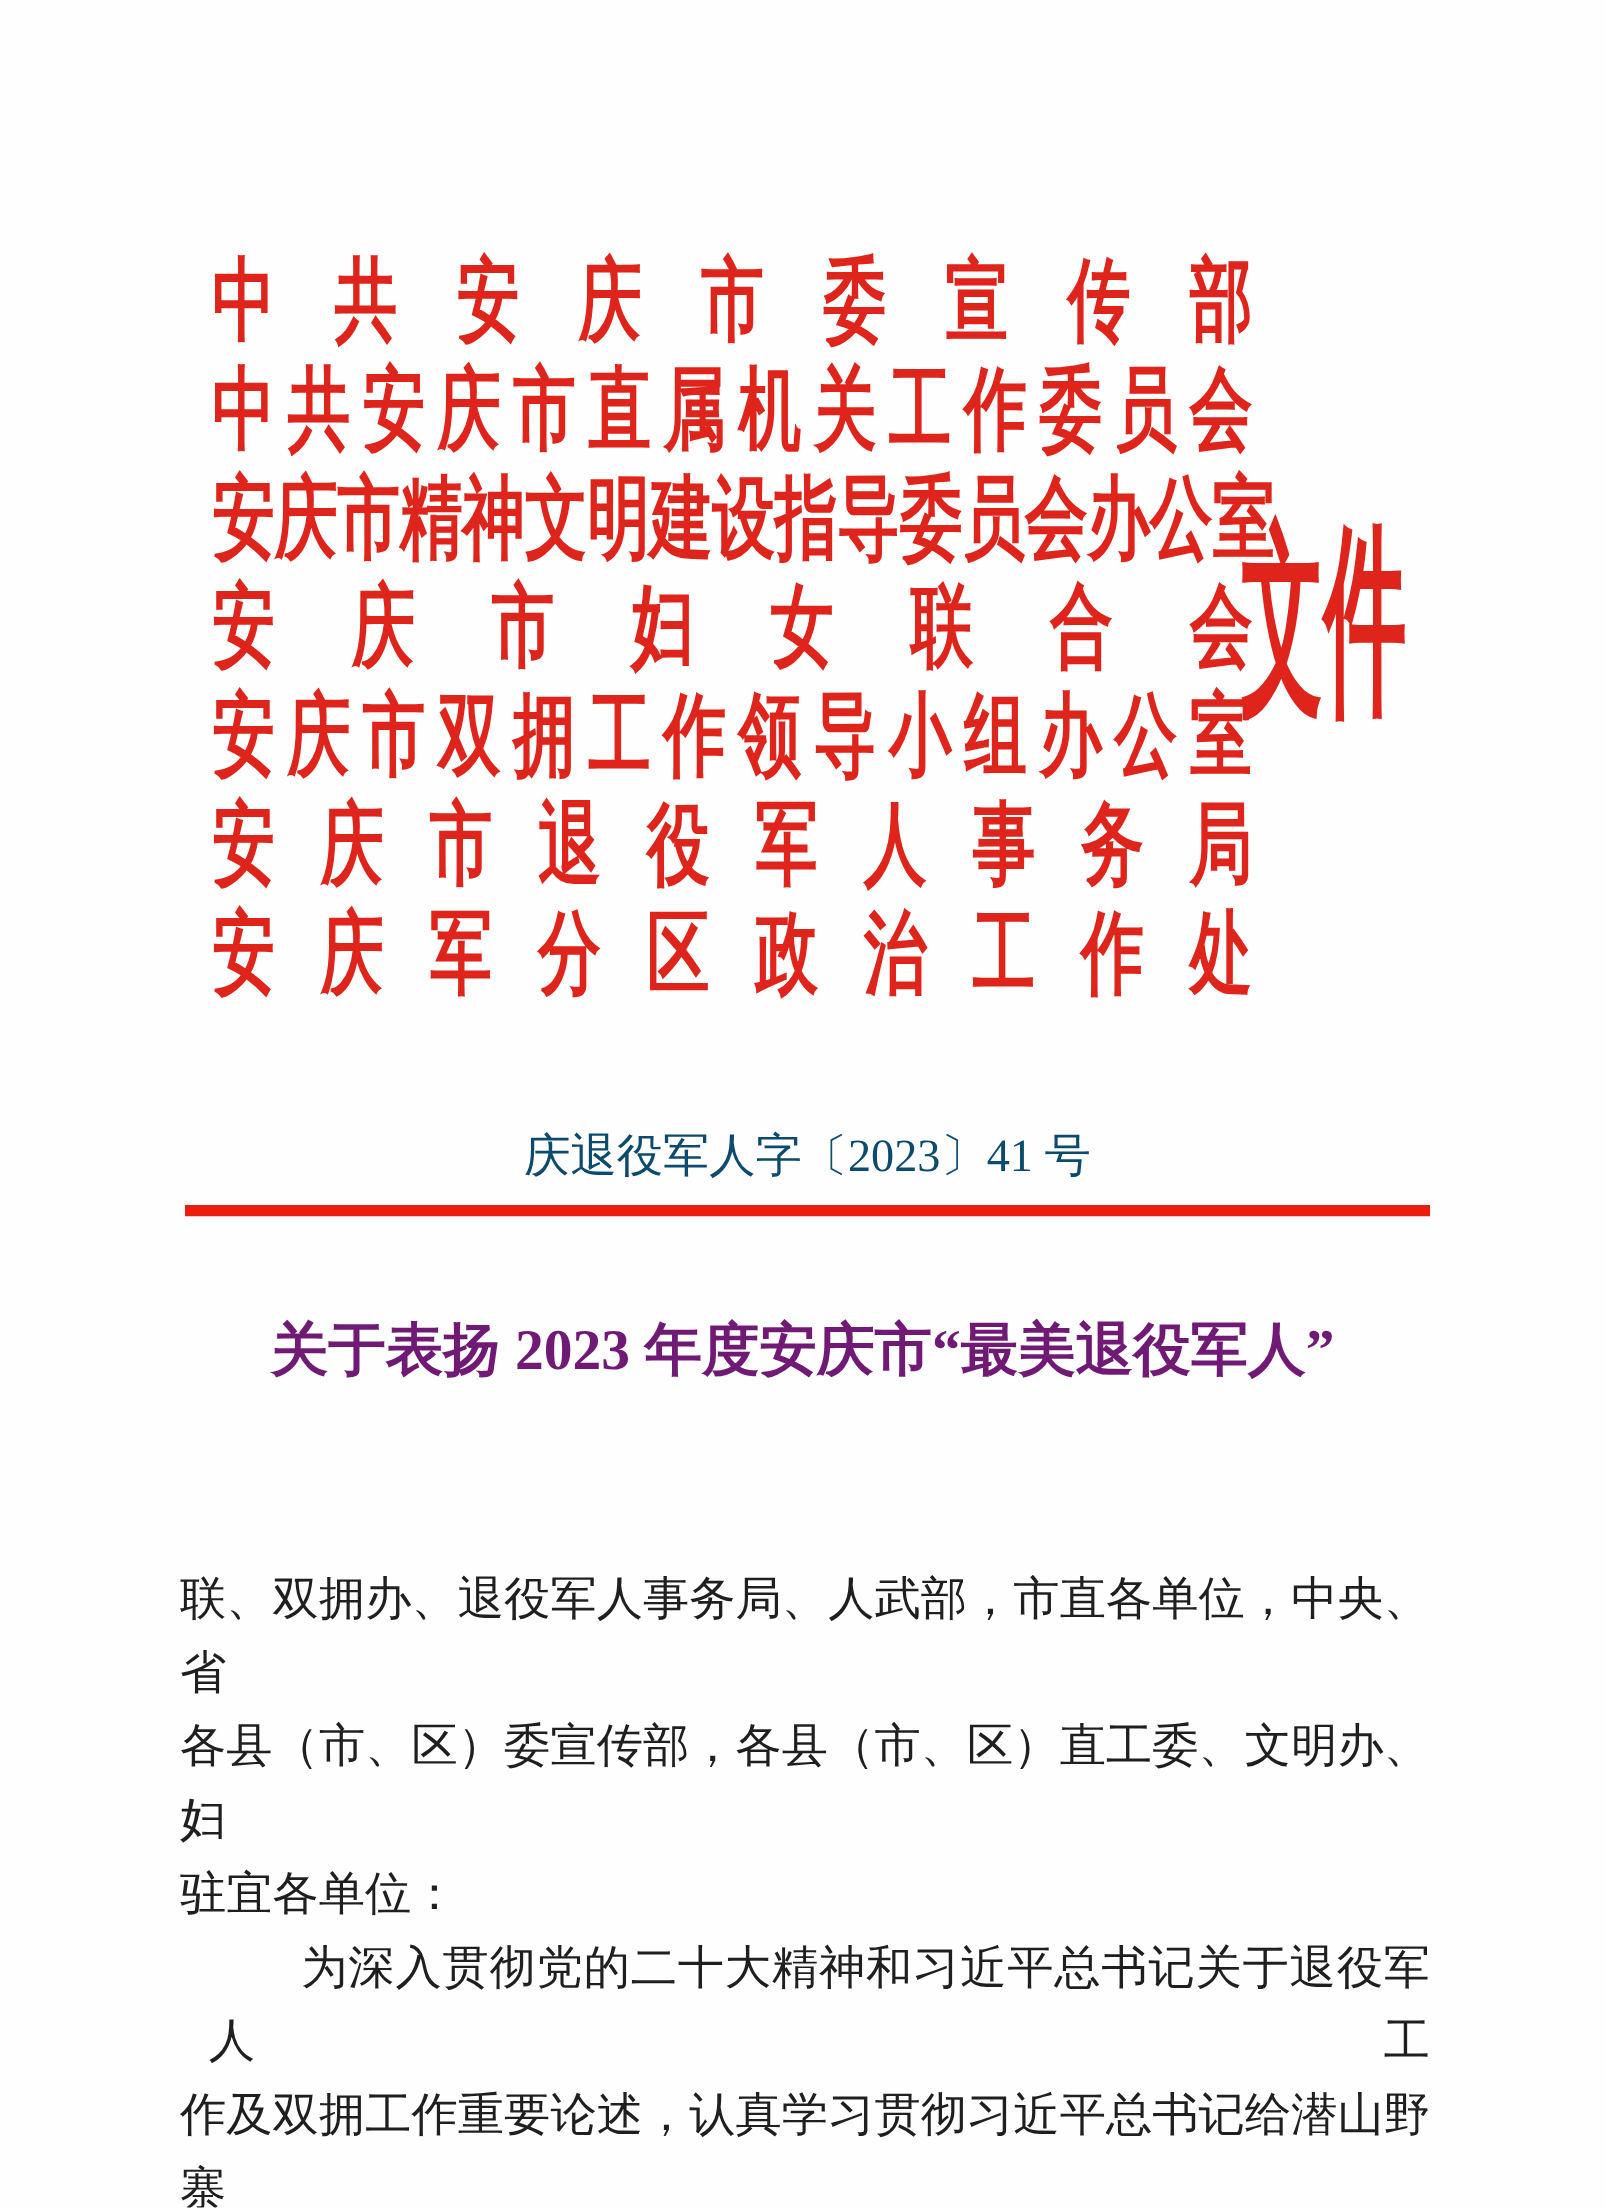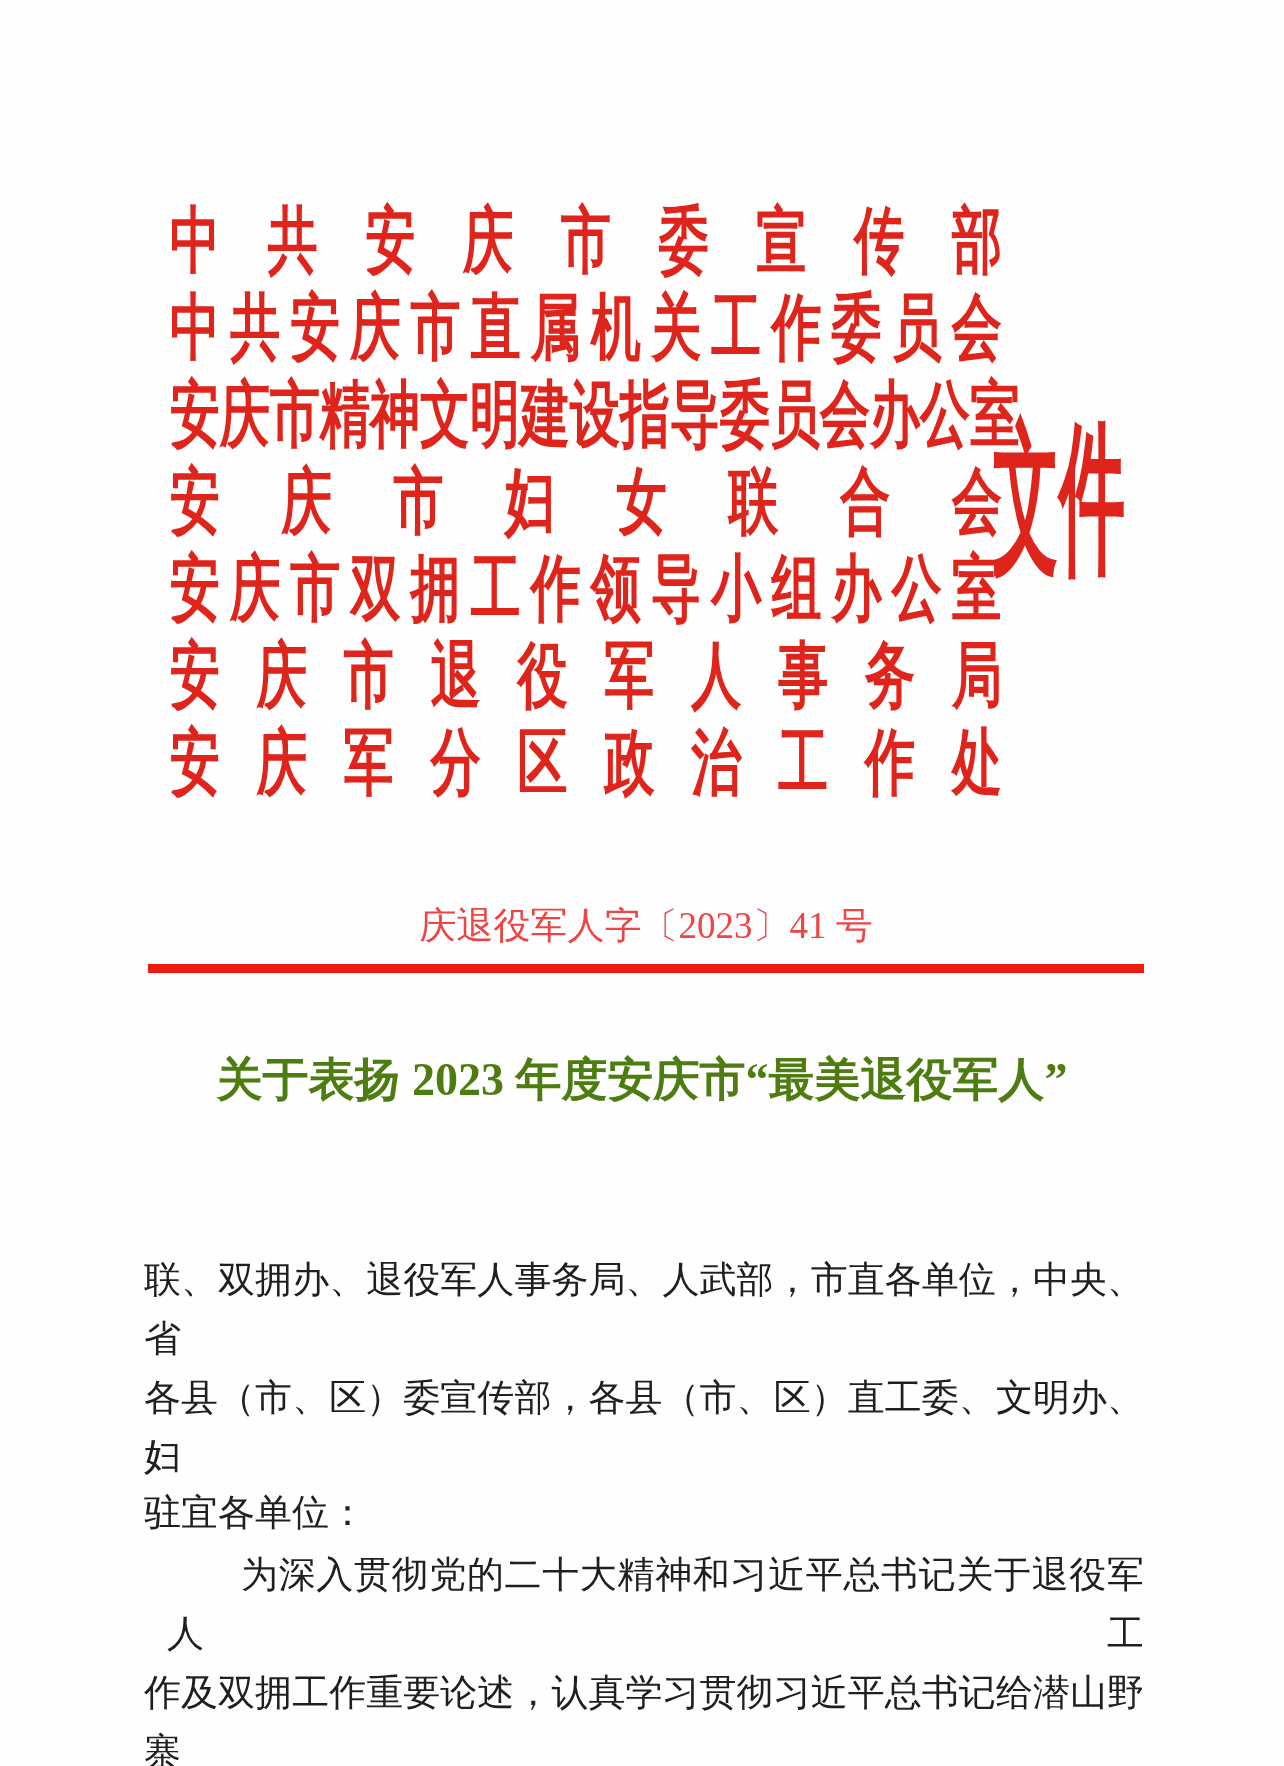--- a/index.html
+++ b/index.html
@@ -38,52 +38,52 @@
     transform:scaleY(2.5);
     transform-origin:center;
     white-space:nowrap;
     letter-spacing:0;
   }
 
   
   .doc-number{
     position:absolute;left:148px;top:906px;width:996px;
     font-size:37px;line-height:40px;
-    color:#ef4444;
+    color:#0c4a6e;
     text-align:center;
     white-space:nowrap;
   }
 
   
   .red-rule{
     position:absolute;left:148px;top:964px;width:996px;height:9px;
     background:var(--rule-red,#ee1c0c);
   }
 
   
   .title{
     position:absolute;left:142px;top:1050px;width:1000px;
     text-align:center;
     font-size:46px;line-height:60px;
     font-weight:bold;
-    color:#4d7c0f;
+    color:#701a75;
   }
 
   
   .body-text{
     position:absolute;left:144px;top:1250px;width:1000px;
     color:#1f1f1f;
   }
   .b-line{
     font-size:37px;line-height:59px;
     text-align:justify;
     text-align-last:justify;
     text-justify:inter-character;
   }
-  .b-line.plain{text-align-last:left;font-family:Liberation Mono, monospace;}
+  .b-line.plain{text-align-last:left;}
   .b-line.indent{text-indent:74px;margin-left:23px;}
 </style>
 </head>
 <body>
 
 <div class="page">
 
   <div class="letterhead">
     <div class="agency-line spread">
         <span>中</span>

